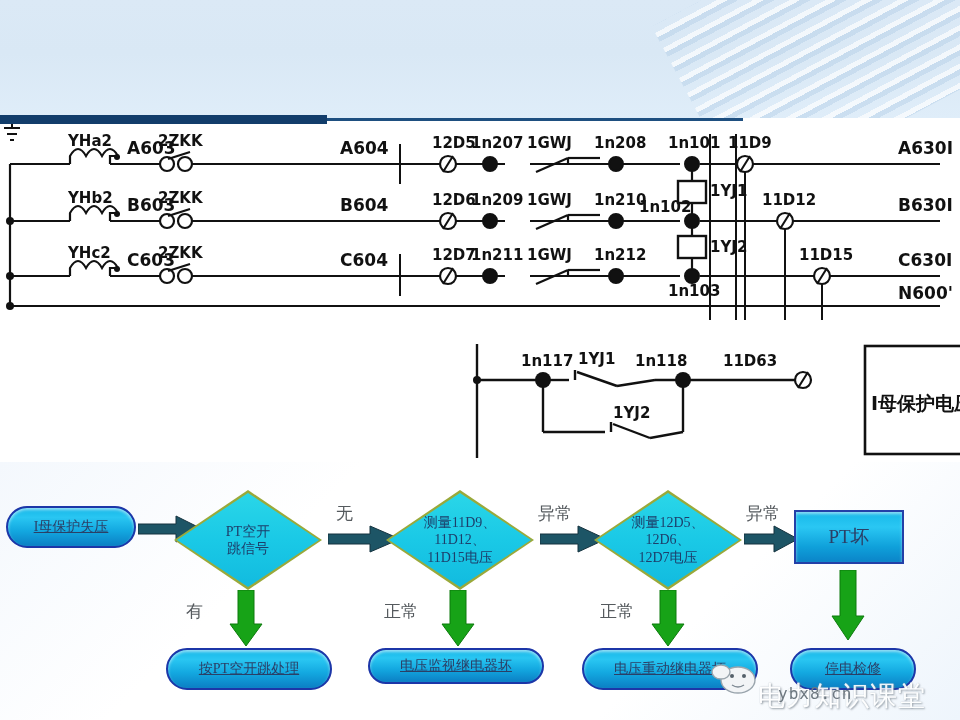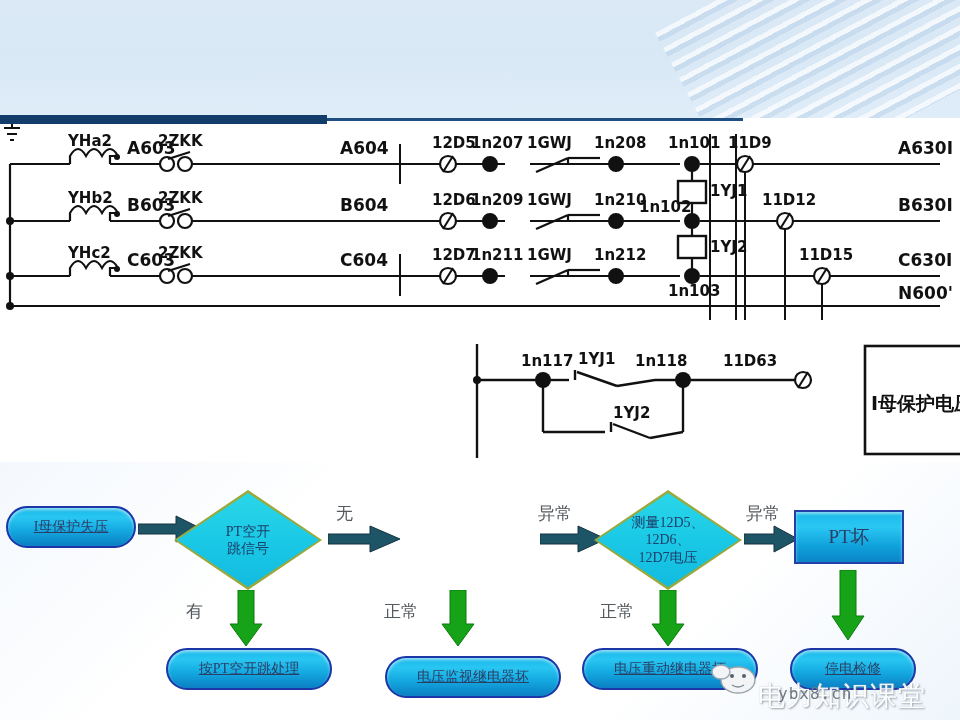--- a/index.html
+++ b/index.html
@@ -375,32 +375,42 @@
     <path d="M0 10 L42 10 L42 2 L72 15 L42 28 L42 20 L0 20 Z" fill="#1d5566" stroke="#15333f" stroke-width="1"></path>
   </svg>
 
   <div class="edge-label" style="left:186px;top:138px;">有</div>
   <svg class="arrow-v" style="left:228px;top:128px;" width="40" height="58">
     <path d="M10 0 L26 0 L26 34 L34 34 L18 56 L2 34 L10 34 Z" fill="#17a317" stroke="#0d7a0d" stroke-width="1"></path>
   </svg>
 
   <div class="node pill" style="left:166px;top:186px;width:166px;height:42px;">按PT空开跳处理</div>
 
+  <div class="diamond-wrap" style="left:386px;top:28px;width:148px;height:100px;">
+    <div class="edge"></div>
+    <div class="face">
+      <span>
+        <span>测量11D9、</span><br>
+        <span>11D12、</span><br>
+        <span>11D15电压</span>
+      </span>
+    </div>
+  </div>
 
   <div class="edge-label" style="left:538px;top:40px;">异常</div>
   <svg class="arrow-h" style="left:540px;top:62px;" width="70" height="30">
     <path d="M0 10 L38 10 L38 2 L66 15 L38 28 L38 20 L0 20 Z" fill="#1d5566" stroke="#15333f" stroke-width="1"></path>
   </svg>
 
   <div class="edge-label" style="left:384px;top:138px;">正常</div>
   <svg class="arrow-v" style="left:440px;top:128px;" width="40" height="58">
     <path d="M10 0 L26 0 L26 34 L34 34 L18 56 L2 34 L10 34 Z" fill="#17a317" stroke="#0d7a0d" stroke-width="1"></path>
   </svg>
 
-  <div class="node pill" style="left:385px;top:186px;width:176px;height:42px;margin-top:8px;">电压监视继电器坏</div>
+  <div class="node pill" style="left:368px;top:186px;width:176px;height:36px;">电压监视继电器坏</div>
 
   <div class="diamond-wrap" style="left:594px;top:28px;width:148px;height:100px;">
     <div class="edge"></div>
     <div class="face">
       <span>
         <span>测量12D5、</span><br>
         <span>12D6、</span><br>
         <span>12D7电压</span>
       </span>
     </div>

